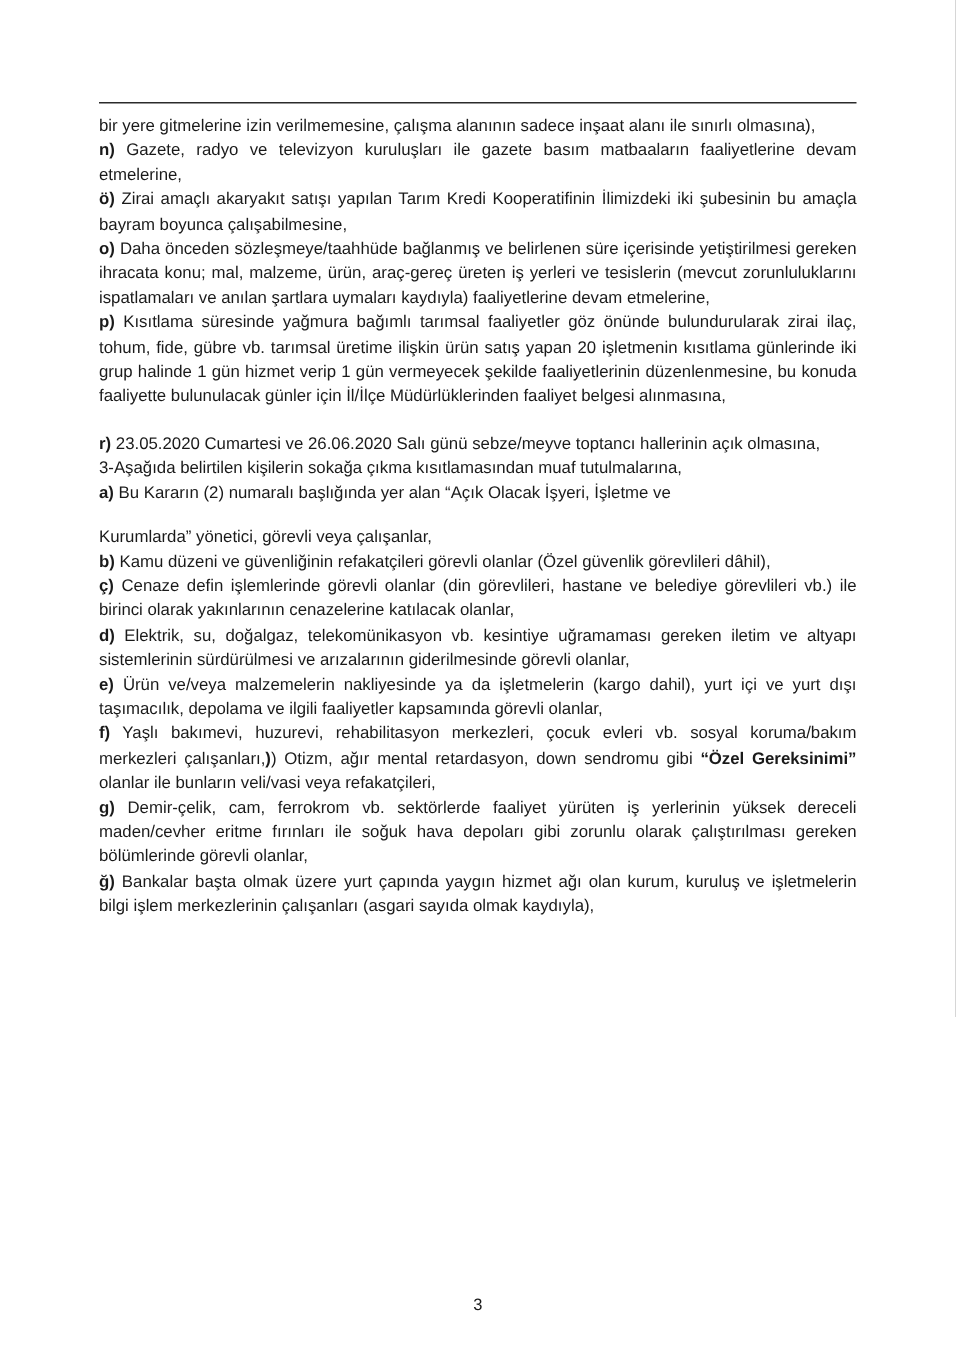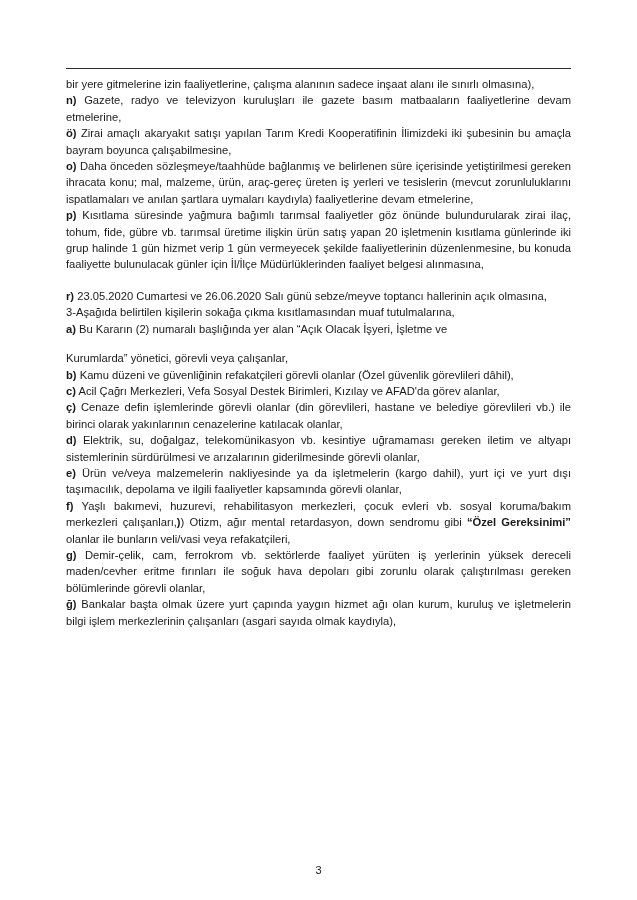--- a/index.html
+++ b/index.html
@@ -66,21 +66,21 @@
 </head>
 <body>
 
 <div class="page">
 
   <div class="hr-top"></div>
 
   <div class="content">
 
     <p>
-      <span>bir yere gitmelerine izin faaliyetlerine, çalışma alanının sadece inşaat alanı ile sınırlı olmasına),</span>
+      <span>bir yere gitmelerine izin verilmemesine, çalışma alanının sadece inşaat alanı ile sınırlı olmasına),</span>
     </p>
 
     <p class="gap">
       <span class="lbl">n)</span>
       <span>Gazete, radyo ve televizyon kuruluşları ile gazete basım matbaaların faaliyetlerine devam etmelerine,</span>
     </p>
 
     <p class="gap">
       <span class="lbl">ö)</span>
       <span>Zirai amaçlı akaryakıt satışı yapılan Tarım Kredi Kooperatifinin İlimizdeki iki şubesinin bu amaçla bayram boyunca çalışabilmesine,</span>
@@ -112,24 +112,20 @@
 
     <p class="gap-small">
       <span>Kurumlarda” yönetici, görevli veya çalışanlar,</span>
     </p>
 
     <p class="gap">
       <span class="lbl">b)</span>
       <span>Kamu düzeni ve güvenliğinin refakatçileri görevli olanlar (Özel güvenlik görevlileri dâhil),</span>
     </p>
 
-    <p class="gap">
-      <span class="lbl">c)</span>
-      <span>Acil Çağrı Merkezleri, Vefa Sosyal Destek Birimleri, Kızılay ve AFAD'da görev alanlar,</span>
-    </p>
 
     <p class="gap">
       <span class="lbl">ç)</span>
       <span>Cenaze defin işlemlerinde görevli olanlar (din görevlileri, hastane ve belediye görevlileri vb.) ile birinci olarak yakınlarının cenazelerine katılacak olanlar,</span>
     </p>
 
     <p class="gap">
       <span class="lbl">d)</span>
       <span>Elektrik, su, doğalgaz, telekomünikasyon vb. kesintiye uğramaması gereken iletim ve altyapı sistemlerinin sürdürülmesi ve arızalarının giderilmesinde görevli olanlar,</span>
     </p>

